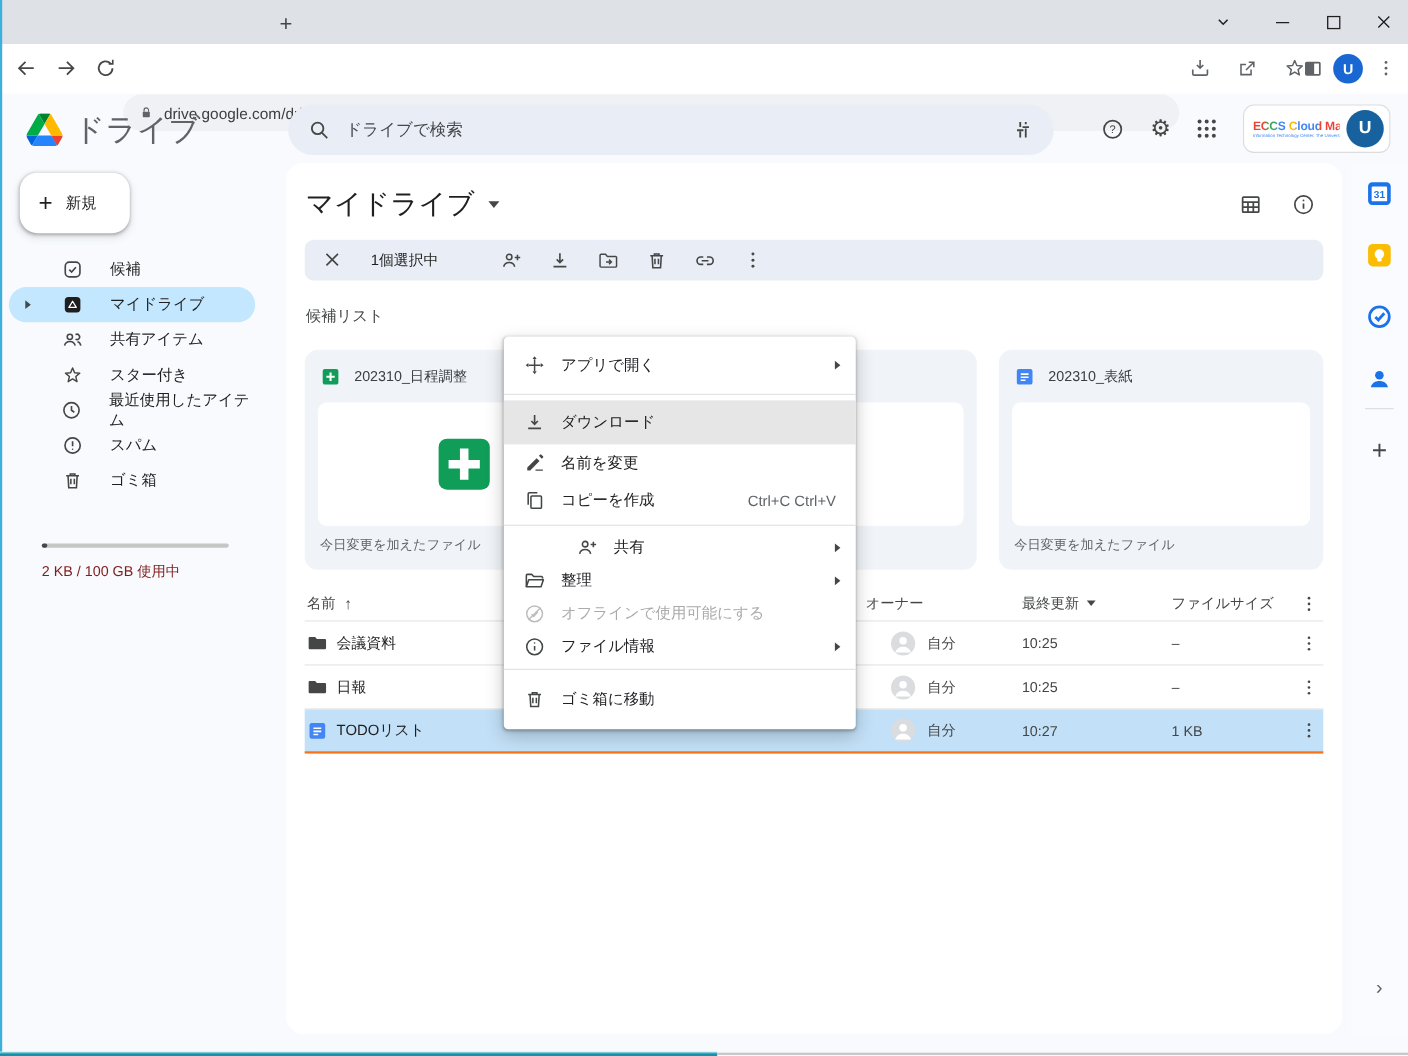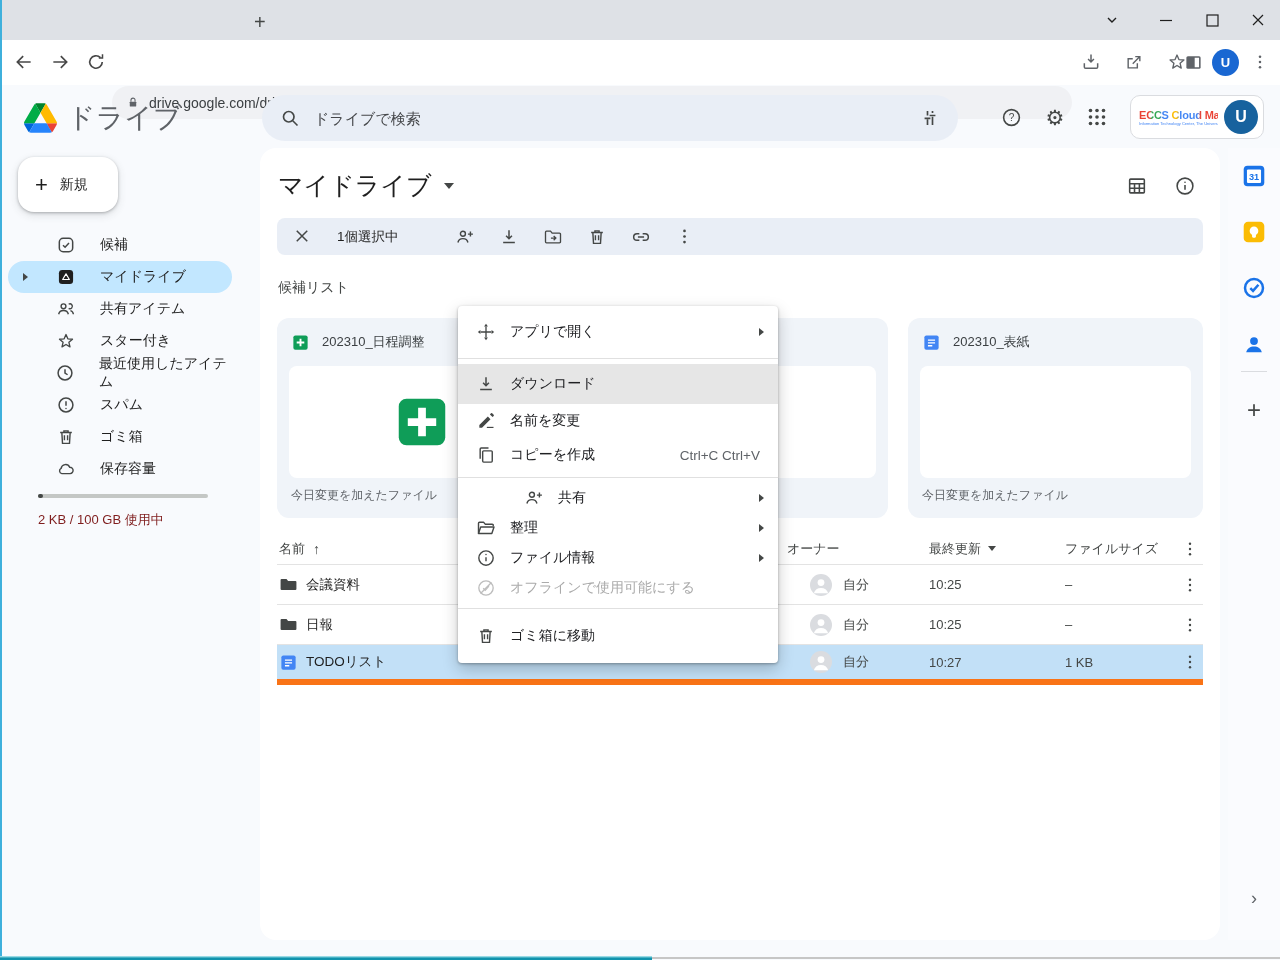--- a/index.html
+++ b/index.html
@@ -78,21 +78,21 @@
   
   .t-row { left:17px; width:926px; display:flex; align-items:center; border-bottom:1px solid #e3e3e3; }
   .col-name { width:510px; display:flex; align-items:center; gap:8px; padding-left:2px; }
   .col-owner { width:142px; display:flex; align-items:center; gap:10px; }
   .col-mod { width:136px; }
   .col-size { width:110px; overflow:hidden; white-space:nowrap; }
   .col-menu { margin-left:auto; padding-right:4px; }
   .thead { top:385px; height:32px; font-size:13px; color:#444746; }
   .trow { height:40px; font-size:13px; color:#444746; cursor:pointer; }
   .trow .fname { font-size:13.5px; color:#1f1f1f; }
-  .trow.selected { background:#c2e0f7; border-bottom:6px solid #f97316; }
+  .trow.selected { background:#c2e0f7; border-bottom:2px solid #f97316; }
   .owner-av { width:24px; height:24px; }
   .kebab { width:18px; height:18px; color:#444746; cursor:pointer; }
 
   
   .menu { left:458px; top:306px; width:320px; background:#fff; border-radius:4px; padding:5px 0;
           box-shadow:0 1px 3px rgba(0,0,0,.3), 0 6px 16px rgba(0,0,0,.22); z-index:50; }
   .m-item { display:flex; align-items:center; height:34px; cursor:pointer; font-size:14px; color:#202124; }
   .m-item .mic { width:20px; height:20px; margin:0 14px 0 18px; color:#444746; }
   .m-item.hl { background:#e6e6e6; height:40px; }
   .m-item.first { height:42px; }
@@ -334,29 +334,20 @@
   <div class="nav-item">
     <span class="caret"></span>
     <span class="nav-ic">
       <svg viewBox="0 0 24 24" width="20" height="20" fill="none" stroke="currentColor" stroke-width="1.7">
           <path d="M5 6.5h14M9.5 6.2V4.6h5v1.6M7 6.5l.8 13.1h8.4L17 6.5"></path>
           <path d="M10.1 10v6M13.9 10v6"></path>
         </svg>
     </span>
     <span>ゴミ箱</span>
   </div>
-  <div class="nav-item">
-    <span class="caret"></span>
-    <span class="nav-ic">
-      <svg viewBox="0 0 24 24" width="20" height="20" fill="none" stroke="currentColor" stroke-width="1.7">
-          <path d="M7 17.5h10a3.8 3.8 0 10-.6-7.6A5.4 5.4 0 006.1 11.3 3.3 3.3 0 007 17.5z"></path>
-        </svg>
-    </span>
-    <span>保存容量</span>
-  </div>
 </div>
 
 <div class="abs storage-bar">
   <div class="storage-fill"></div>
 </div>
 <div class="abs storage-text">2 KB / 100 GB 使用中</div>
 
 <div class="abs canvas">
 
   <div class="abs page-title flex">
@@ -674,41 +665,41 @@
   <div class="m-item" style="height:30px;">
     <span class="mic">
       <svg viewBox="0 0 24 24" width="20" height="20" fill="none" stroke="currentColor" stroke-width="1.7" stroke-linejoin="round">
           <path d="M3 18.5V6.2A1.2 1.2 0 014.2 5H9l2 2.4h8.5a1.2 1.2 0 011.2 1.3l-.1 1"></path>
           <path d="M3 18.5l2.6-7.7h16l-2.6 7.7z"></path>
         </svg>
     </span>
     <span>整理</span>
     <span class="m-sub tri-r"></span>
   </div>
-  <div class="m-item" style="height:30px;">
-    <span class="mic">
-      <svg viewBox="0 0 24 24" width="20" height="20" fill="none" stroke="currentColor" stroke-width="1.7">
-          <circle cx="12" cy="12" r="8.6"></circle>
-          <path d="M12 11v5"></path>
-          <circle cx="12" cy="7.9" r=".9" fill="currentColor" stroke="none"></circle>
-        </svg>
-    </span>
-    <span>ファイル情報</span>
-    <span class="m-sub tri-r"></span>
-  </div>
   <div class="m-item disabled" style="height:30px;">
     <span class="mic">
       <svg viewBox="0 0 24 24" width="20" height="20" fill="none" stroke="currentColor" stroke-width="1.6">
           <circle cx="12" cy="12" r="8.6"></circle>
           <path d="M8.7 12.4l2.4 2.4 4.4-5"></path>
           <path d="M5.5 18.5l13-13"></path>
         </svg>
     </span>
     <span>オフラインで使用可能にする</span>
   </div>
+  <div class="m-item" style="height:30px;">
+    <span class="mic">
+      <svg viewBox="0 0 24 24" width="20" height="20" fill="none" stroke="currentColor" stroke-width="1.7">
+          <circle cx="12" cy="12" r="8.6"></circle>
+          <path d="M12 11v5"></path>
+          <circle cx="12" cy="7.9" r=".9" fill="currentColor" stroke="none"></circle>
+        </svg>
+    </span>
+    <span>ファイル情報</span>
+    <span class="m-sub tri-r"></span>
+  </div>
   <div class="mdiv"></div>
   <div class="m-item last">
     <span class="mic">
       <svg viewBox="0 0 24 24" width="20" height="20" fill="none" stroke="currentColor" stroke-width="1.7">
           <path d="M5 6.5h14M9.5 6.2V4.6h5v1.6M7 6.5l.8 13.1h8.4L17 6.5"></path>
           <path d="M10.1 10v6M13.9 10v6"></path>
         </svg>
     </span>
     <span>ゴミ箱に移動</span>
   </div>

